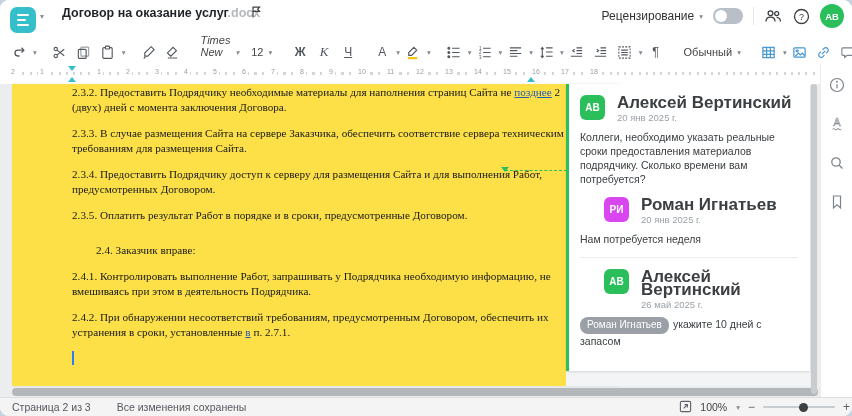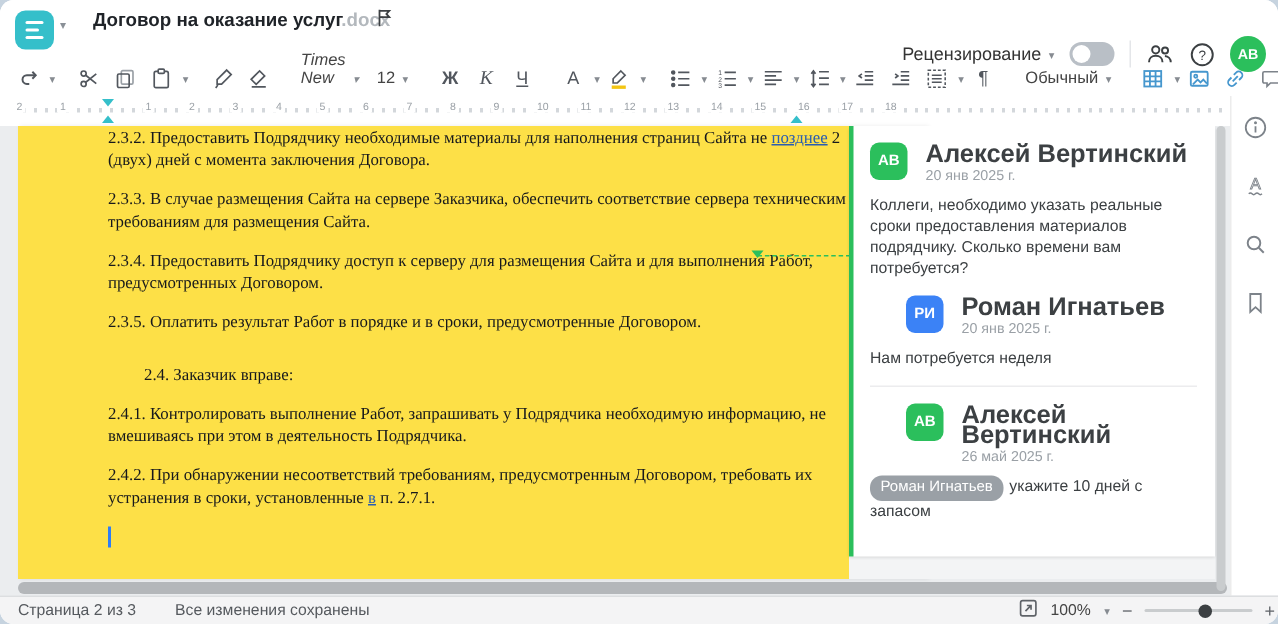--- a/index.html
+++ b/index.html
@@ -10,21 +10,21 @@
   #logo{position:absolute;left:10px;top:7px;width:26px;height:26px;border-radius:7px;
     background:#35bfca;display:flex;flex-direction:column;justify-content:center;gap:3px;align-items:center;}
   #logo i{display:block;width:12px;height:2px;background:#fff;border-radius:1px;}
   #logo i:nth-child(2){width:9px;align-self:flex-start;margin-left:7px;}
   #logo-caret{position:absolute;left:40px;top:12px;font-size:8px;color:#8a9097;}
   #doc-title{position:absolute;left:62px;top:6px;font-size:12.5px;font-weight:bold;color:#1f2328;white-space:nowrap;}
   #doc-title .ext{font-weight:bold;color:#b3b8bd;}
   #flag{position:absolute;left:250px;top:5px;}
   #menubar{position:absolute;left:62px;top:25px;display:flex;gap:15px;font-size:11.5px;color:#333;}
   .menu-item{cursor:default;}
-  #header-right{position:absolute;right:8px;top:22px;height:28px;display:flex;align-items:center;gap:10px;text-align:right;}
+  #header-right{position:absolute;right:8px;top:2px;height:28px;display:flex;align-items:center;gap:10px;text-align:right;}
   #review{font-size:12px;color:#333;display:flex;align-items:center;gap:4px;}
   .toggle{width:30px;height:16px;border-radius:9px;background:#b9bfc6;position:relative;}
   .toggle .knob{position:absolute;left:2px;top:2px;width:12px;height:12px;border-radius:50%;background:#fff;}
   .vsep{width:1px;height:18px;background:#e4e6e9;}
   #avatar{width:24px;height:24px;border-radius:50%;background:#2bbf5c;color:#fff;
     font-size:9.5px;font-weight:bold;display:flex;align-items:center;justify-content:center;}
   
   #toolbar{position:absolute;left:0;top:40px;right:0;height:24px;display:flex;align-items:center;
     padding:0 8px;gap:2px;border-bottom:1px solid #ededee;}
   .tb{height:21px;min-width:20px;display:flex;align-items:center;justify-content:center;
@@ -371,41 +371,41 @@
 
   <div id="workspace">
     <div id="page">
       <div id="doc-text">
           <div class="para"><span>2.3.2. Предоставить Подрядчику необходимые материалы для наполнения страниц Сайта не </span><span class="ins">позднее</span><span> 2 (двух) дней с момента заключения Договора.</span></div>
           <div class="para"><span>2.3.3. В случае размещения Сайта на сервере Заказчика, обеспечить соответствие сервера техническим требованиям для размещения Сайта.</span></div>
           <div class="para"><span>2.3.4. Предоставить Подрядчику доступ к серверу для размещения Сайта и для выполнения Работ, предусмотренных Договором.</span></div>
           <div class="para"><span>2.3.5. Оплатить результат Работ в порядке и в сроки, предусмотренные Договором.</span></div>
           <div class="para gap"><span>2.4. Заказчик вправе:</span></div>
           <div class="para"><span>2.4.1. Контролировать выполнение Работ, запрашивать у Подрядчика необходимую информацию, не вмешиваясь при этом в деятельность Подрядчика.</span></div>
-          <div class="para"><span>2.4.2. При обнаружении несоответствий требованиям, предусмотренным Договором, требовать их устранения в сроки, установленные </span><span class="ins">в</span><span> п. 2.7.1.</span></div>
+          <div class="para"><span>2.4.2. При обнаружении несоответствий требованиям, предусмотренным Договором, обеспечить их устранения в сроки, установленные </span><span class="ins">в</span><span> п. 2.7.1.</span></div>
           <div id="cursor"></div>
         </div>
     </div>
     <div id="connector"></div>
     <div id="hscroll">
         <div class="thumb"></div>
       </div>
 
     <div id="comments">
       <div id="thread-card">
           <div class="c-head">
             <span class="bubble" style="background: rgb(43, 191, 92); border-top-color: rgb(43, 191, 92);">АВ</span>
             <div>
               <div class="c-name">Алексей Вертинский</div>
               <div class="c-date">20 янв 2025 г.</div>
             </div>
           </div>
           <div class="c-body"><span>Коллеги, необходимо указать реальные сроки предоставления материалов подрядчику. Сколько времени вам потребуется?</span></div>
           <div class="c-head reply">
-            <span class="bubble" style="background: #3b82f6; border-top-color: rgb(47, 155, 244);">РИ</span>
+            <span class="bubble" style="background: #d946ef; border-top-color: rgb(47, 155, 244);">РИ</span>
             <div>
               <div class="c-name">Роман Игнатьев</div>
               <div class="c-date">20 янв 2025 г.</div>
             </div>
           </div>
           <div class="c-body"><span>Нам потребуется неделя</span></div>
           <div class="c-div"></div>
           <div class="c-head reply">
             <span class="bubble" style="background: rgb(43, 191, 92); border-top-color: rgb(43, 191, 92);">АВ</span>
             <div>

